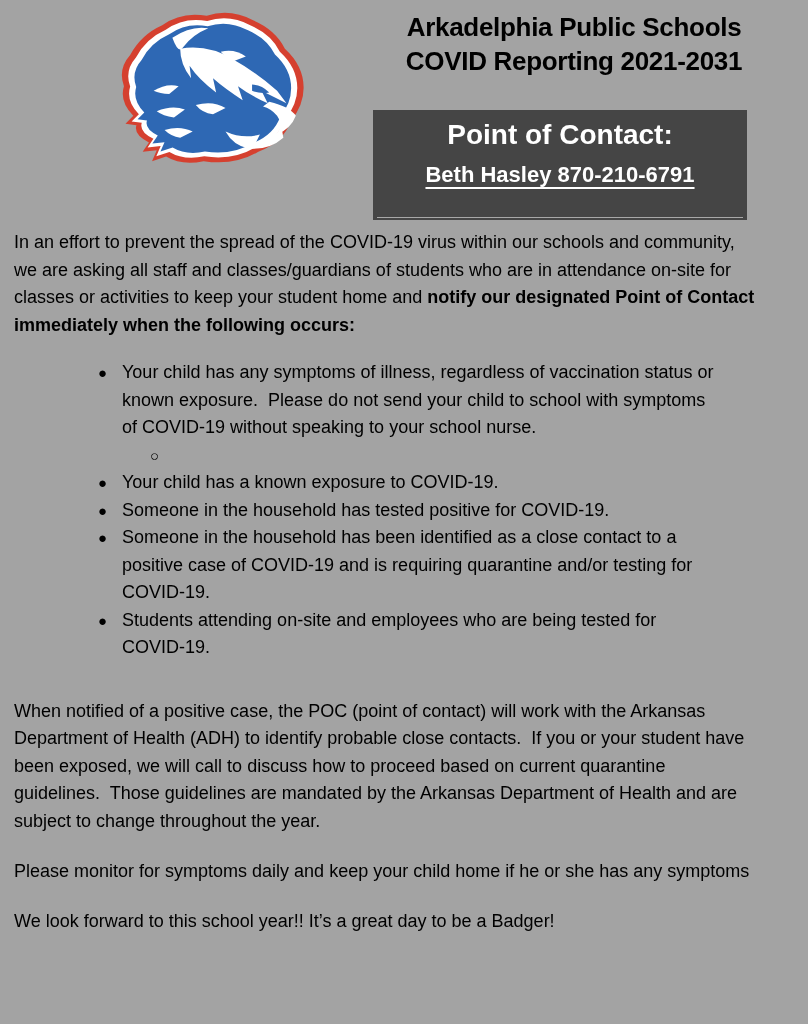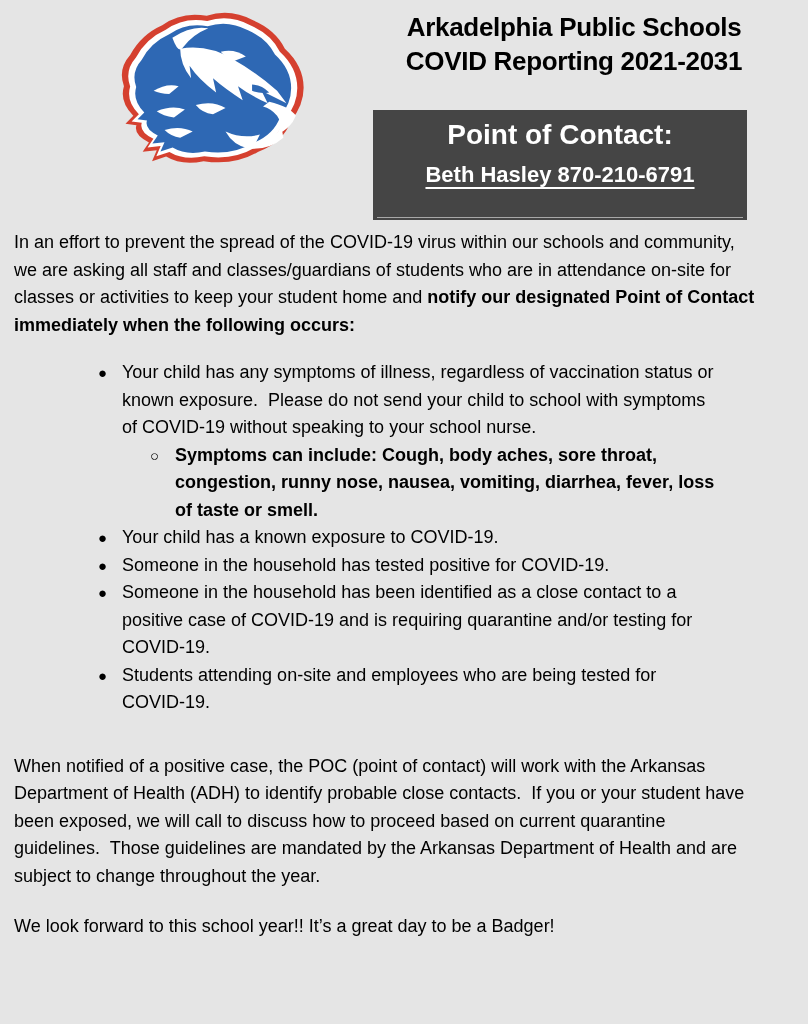--- a/index.html
+++ b/index.html
@@ -1,19 +1,19 @@
 <!DOCTYPE html>
 <html><head>
 <meta charset="utf-8">
 <style>
   html,body{margin:0;padding:0;background:#ffffff;}
   .page{
     position:relative;
     width:808px;height:1024px;
-    background:#e5e5e5;
+    background:#a3a3a3;
     font-family:"Liberation Sans","DejaVu Sans",sans-serif;
     color:#000;
     overflow:hidden;
   }
   
   .logo{position:absolute;left:102px;top:8px;width:222px;height:168px;}
   .title-block{
     position:absolute;left:388px;top:10px;width:372px;
     text-align:center;font-weight:bold;font-size:26px;line-height:34px;
     letter-spacing:-0.3px;
@@ -97,25 +97,20 @@
         <div class="bullet-item level1">
           <span class="marker">●</span>
           <div class="btext">
             <div class="line">Your child has any symptoms of illness, regardless of vaccination status or</div>
             <div class="line">known exposure.  Please do not send your child to school with symptoms</div>
             <div class="line">of COVID-19 without speaking to your school nurse.</div>
           </div>
         </div>
         <div class="bullet-item level2 bold">
           <span class="marker">○</span>
-          <div class="btext">
-            <div class="line">Symptoms can include: Cough, body aches, sore throat,</div>
-            <div class="line">congestion, runny nose, nausea, vomiting, diarrhea, fever, loss</div>
-            <div class="line">of taste or smell.</div>
-          </div>
         </div>
         <div class="bullet-item level1">
           <span class="marker">●</span>
           <div class="btext">
             <div class="line">Your child has a known exposure to COVID-19.</div>
           </div>
         </div>
         <div class="bullet-item level1">
           <span class="marker">●</span>
           <div class="btext">
@@ -140,20 +135,21 @@
       </div>
     <div>
         <div class="para p0">
           <div class="line">When notified of a positive case, the POC (point of contact) will work with the Arkansas</div>
           <div class="line">Department of Health (ADH) to identify probable close contacts.  If you or your student have</div>
           <div class="line">been exposed, we will call to discuss how to proceed based on current quarantine</div>
           <div class="line">guidelines.  Those guidelines are mandated by the Arkansas Department of Health and are</div>
           <div class="line">subject to change throughout the year.</div>
         </div>
         <div class="para p1">
+          <div class="line">Please monitor for symptoms daily and keep your child home if he or she has any symptoms</div>
         </div>
         <div class="para p2">
           <div class="line">We look forward to this school year!! It’s a great day to be a Badger!</div>
         </div>
       </div>
   </div>
 
 </div>
 
 </body></html>

